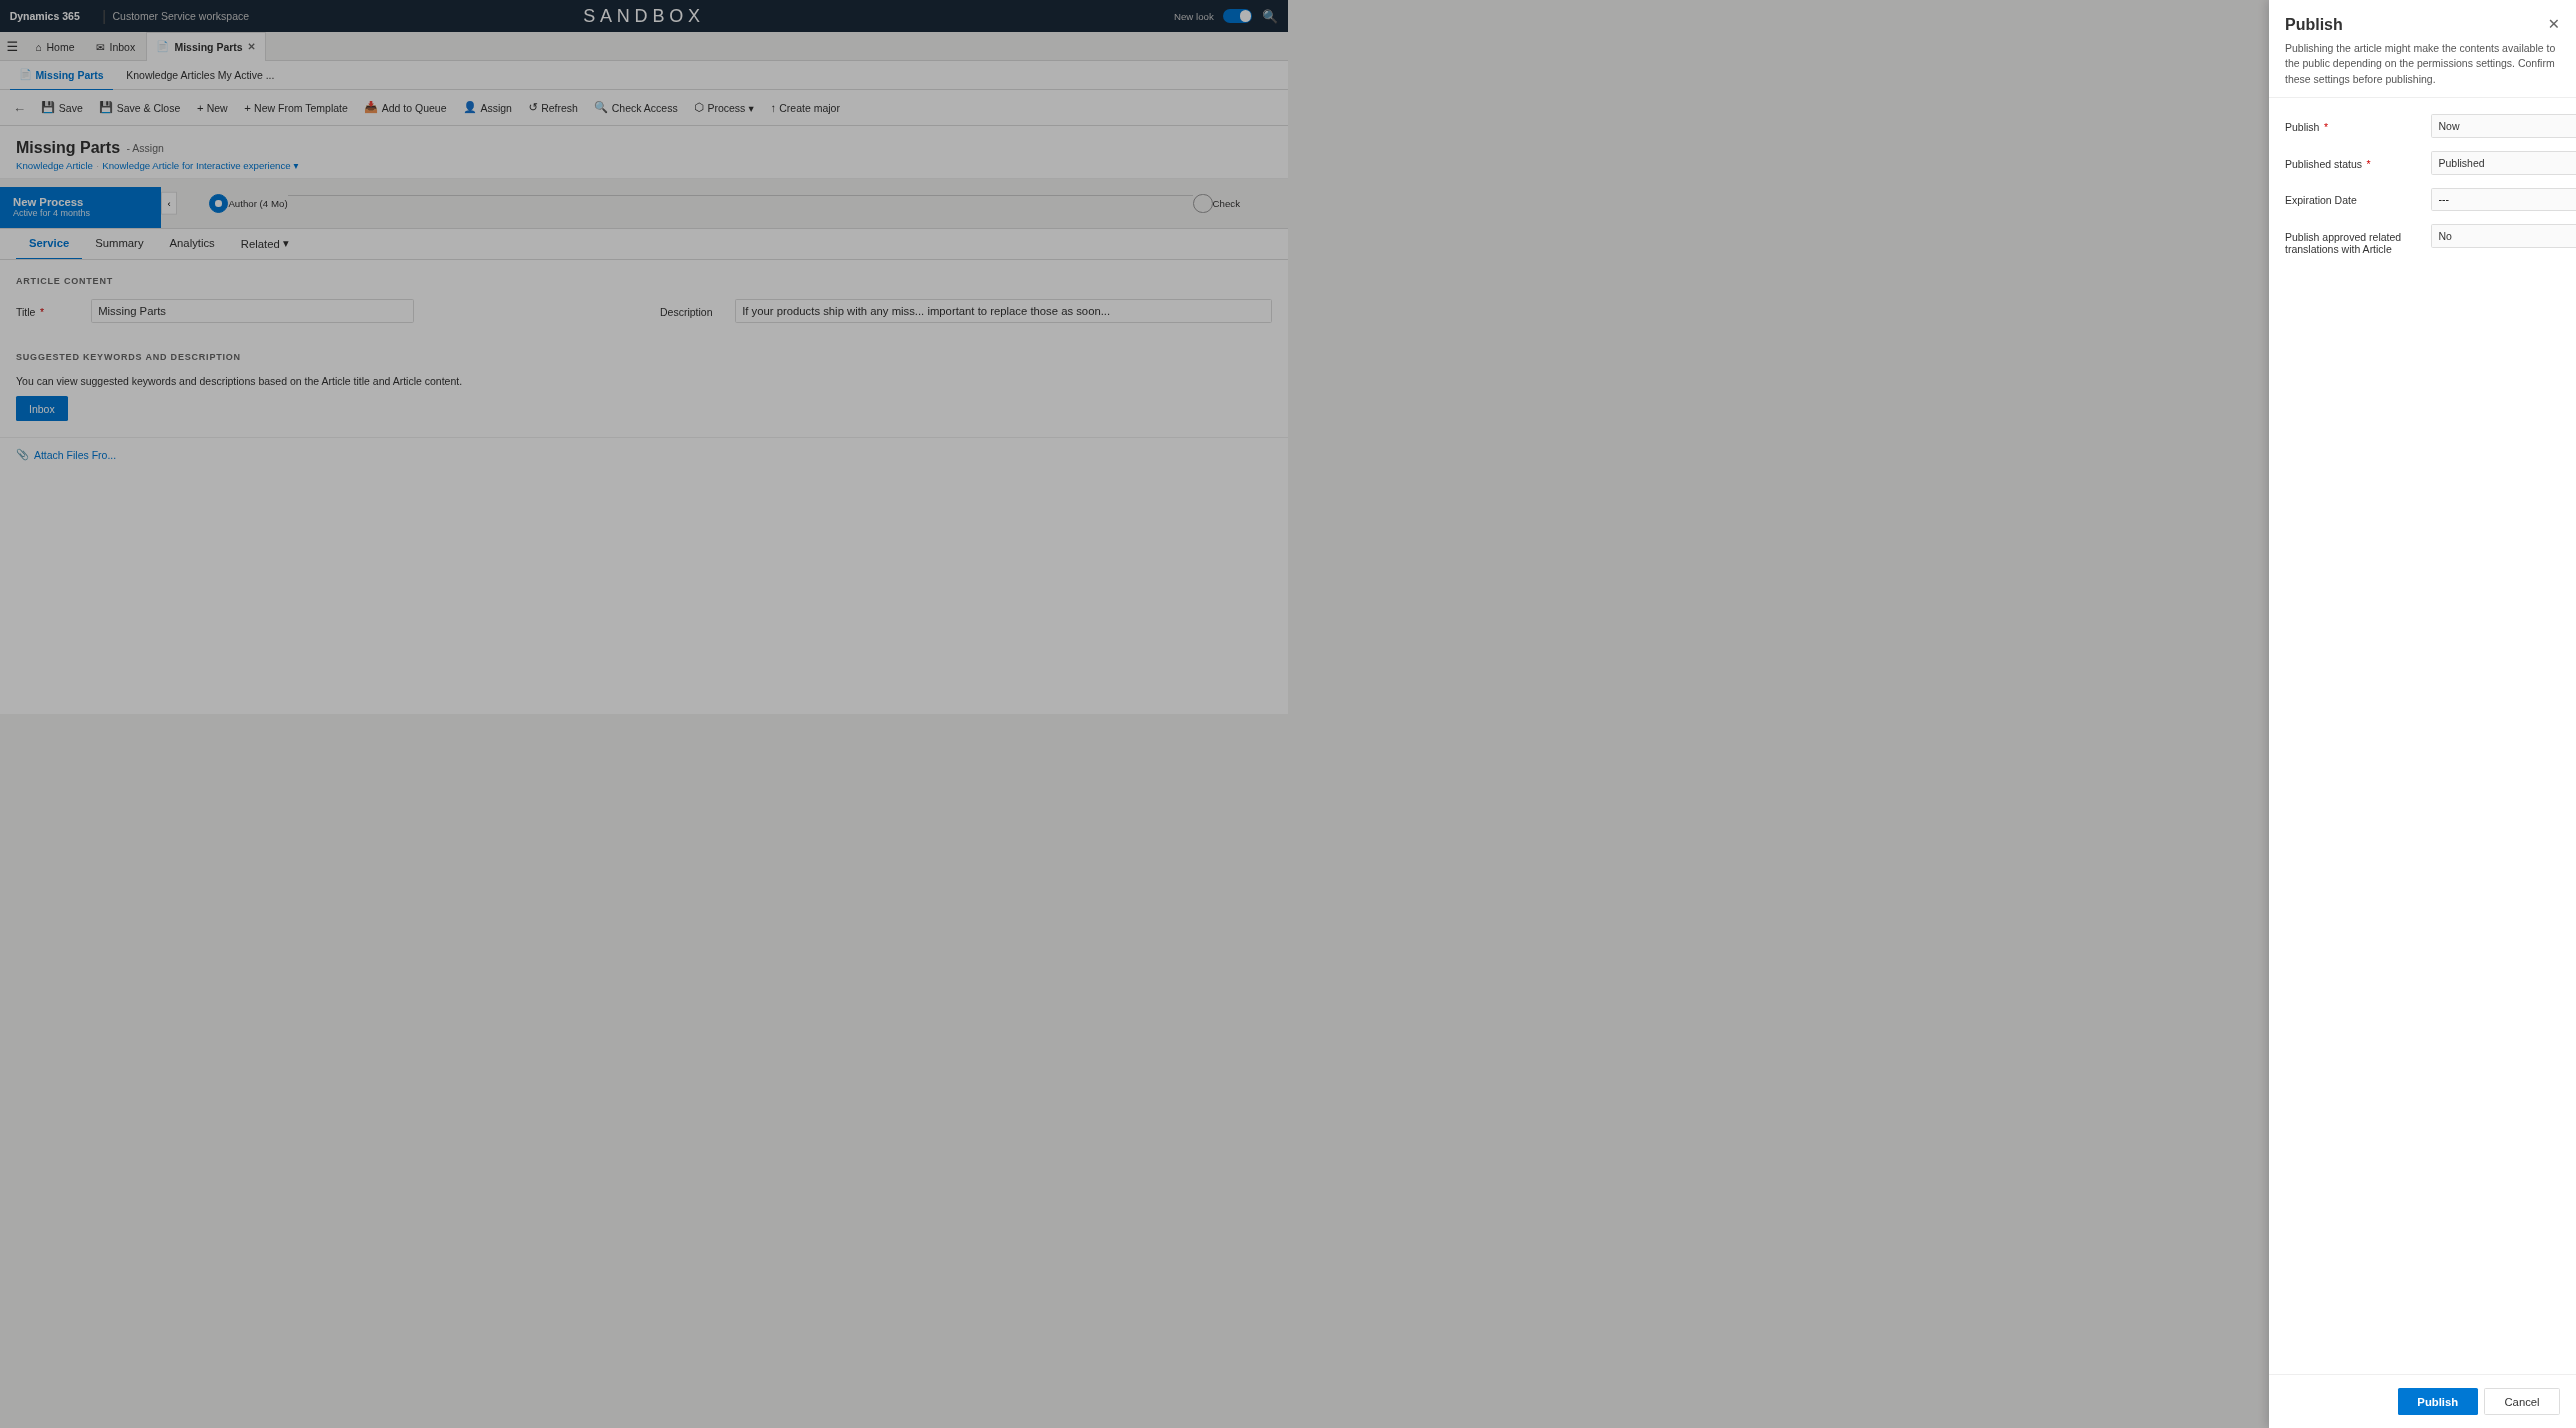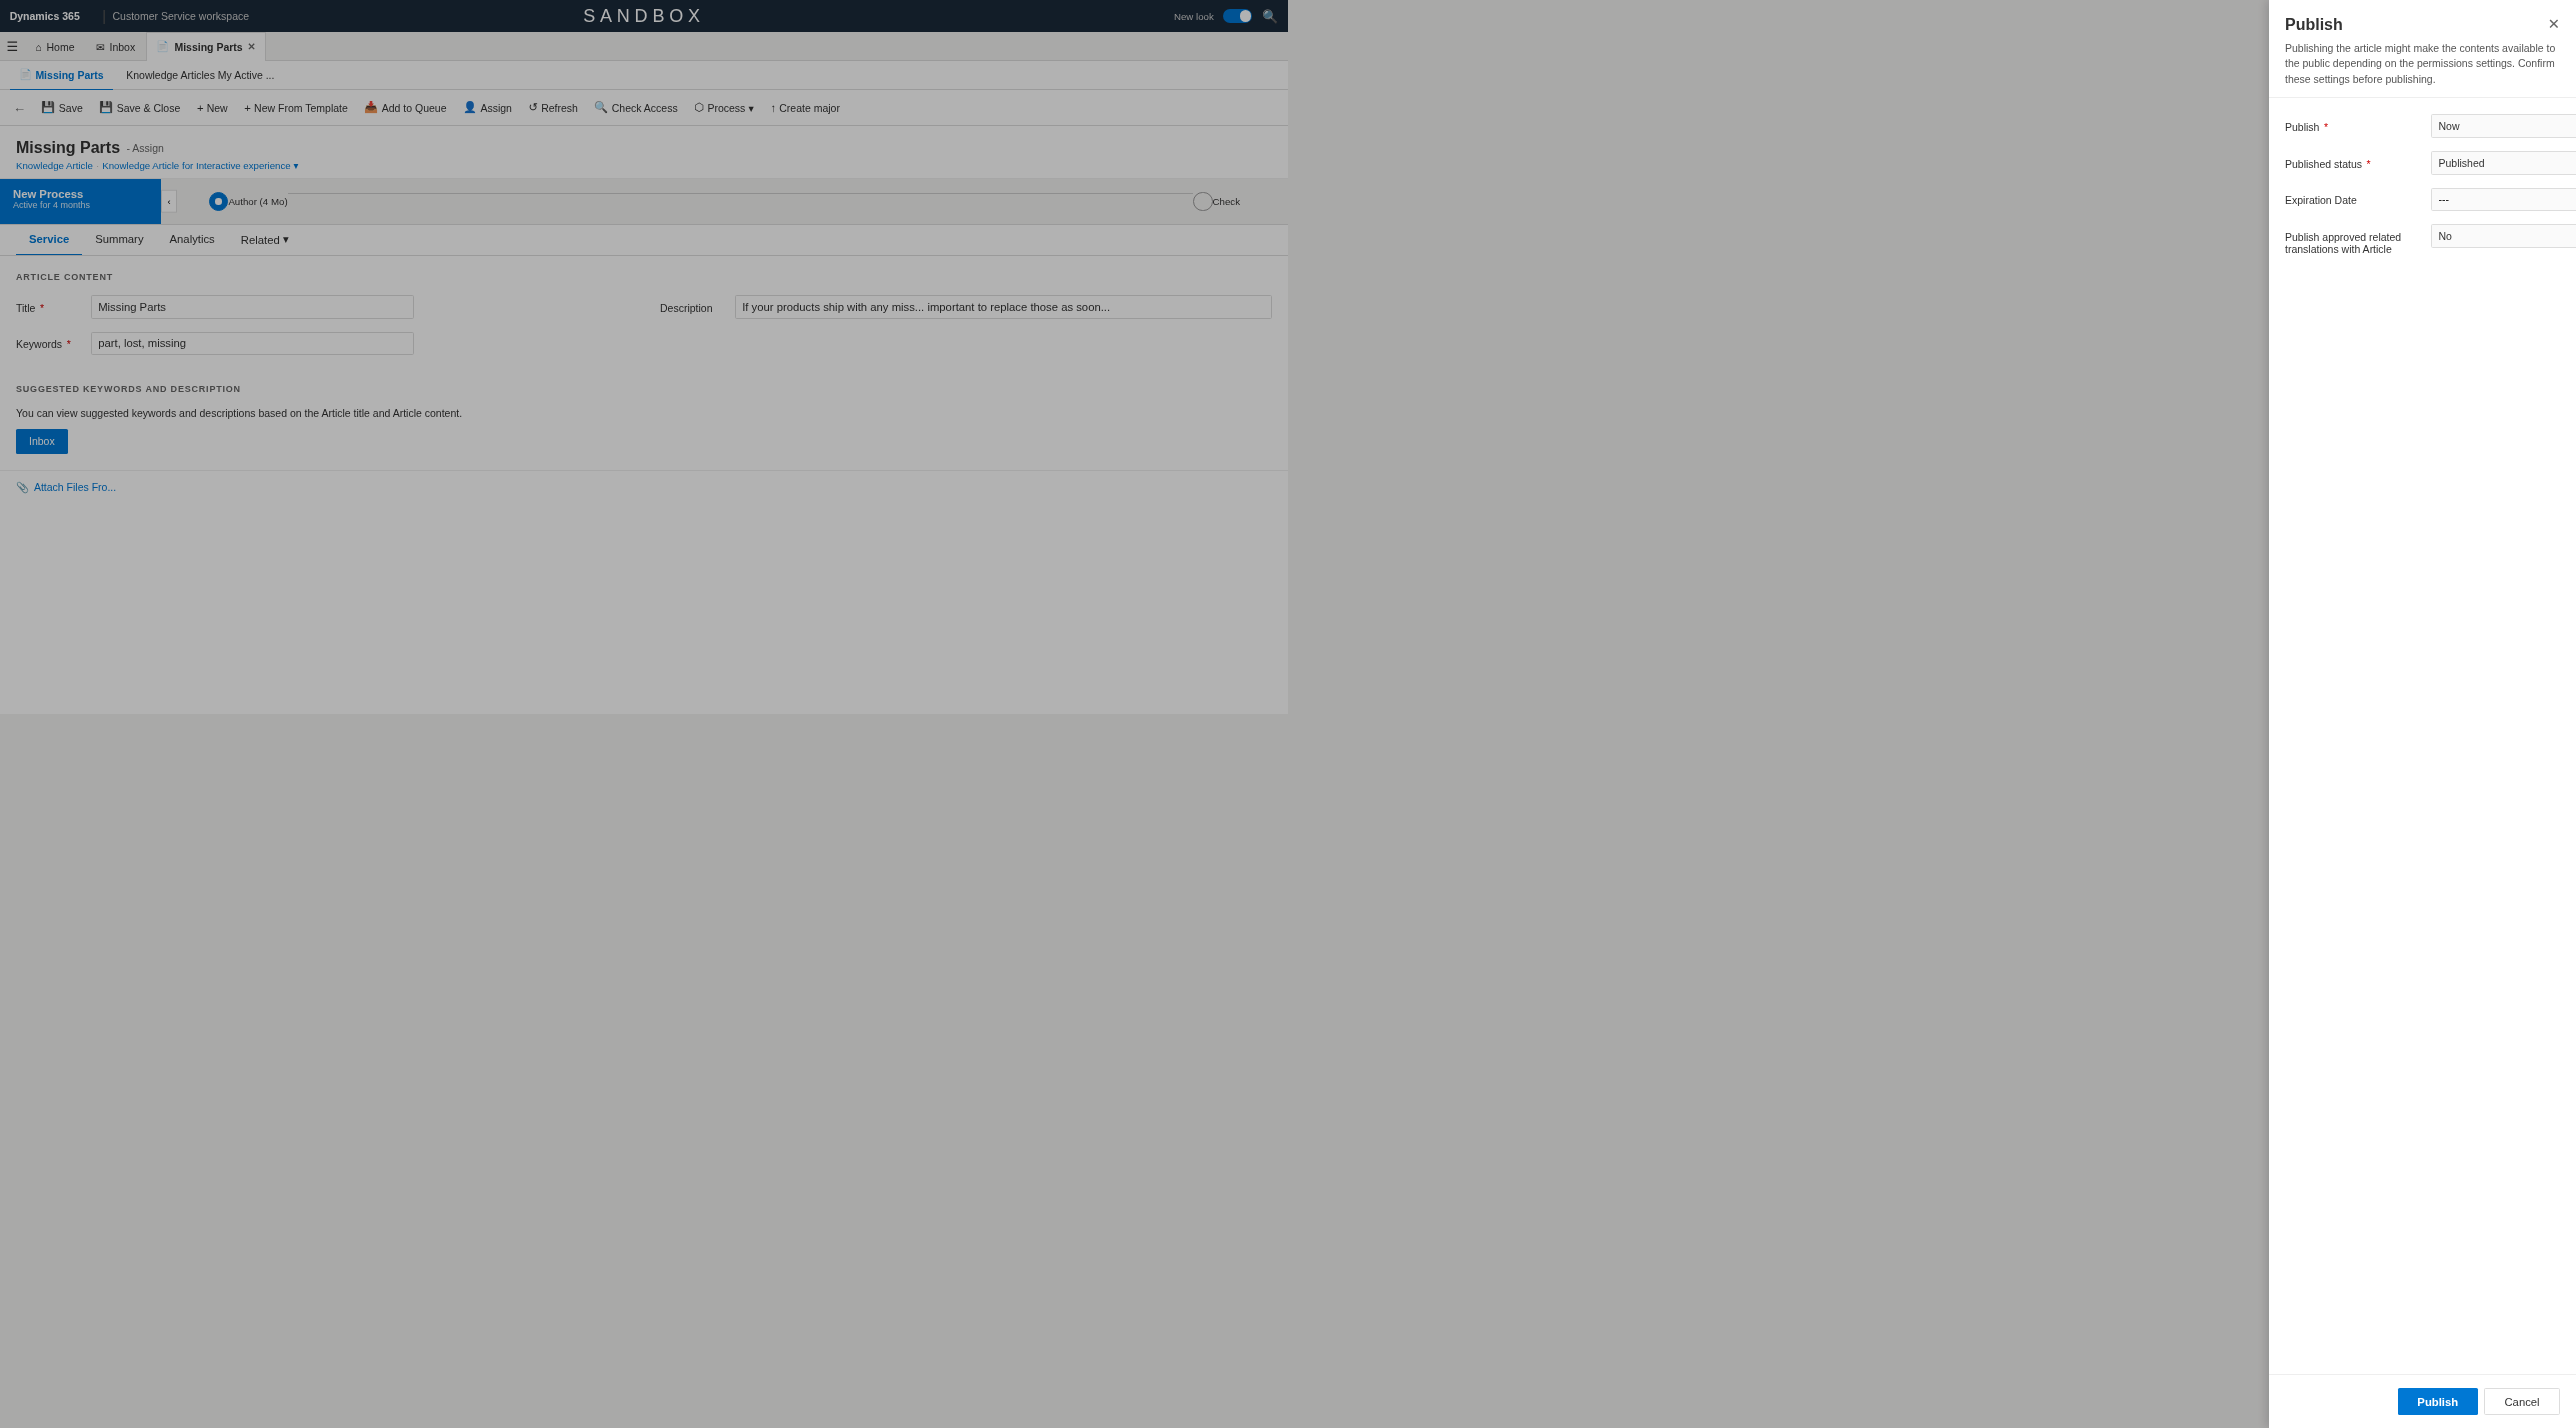--- a/index.html
+++ b/index.html
@@ -144,21 +144,21 @@
 
     
     .process-bar {
       display: flex;
       background: #f3f2f1;
       border-bottom: 0.8px solid #ddd;
       position: relative;
     }
     .process-sidebar {
       width: 161px; background: #0078d4; color: white; padding: 9.7px 13px;
-      cursor: pointer; flex-shrink: 0;
+      cursor: pointer; flex-shrink: 0; margin-top: 8px;
     }
     .process-sidebar-title { font-size: 11.3px; font-weight: 600; }
     .process-sidebar-sub { font-size: 9px; opacity: 0.85; }
     .process-toggle { position: absolute; left: 161px; top: 50%; transform: translateY(-50%); background: white; border: 0.8px solid #ddd; width: 16px; height: 22.6px; display: flex; align-items: center; justify-content: center; cursor: pointer; font-size: 9.7px; z-index: 10; }
     .step-circle {
       width: 19.4px; height: 19.4px; border-radius: 50%; border: 1.6px solid #0078d4;
       display: flex; align-items: center; justify-content: center;
     }
     .step-circle.active { background: #0078d4; }
     .step-circle.active::after { content: ''; width: 6.5px; height: 6.5px; background: white; border-radius: 50%; }
@@ -402,29 +402,20 @@
             <span class="required">*</span>
           </label>
           <input class="form-input" value="Missing Parts" style="max-width: 323px;">
         </div>
         <div class="form-field">
           <label class="form-label">Description</label>
           <input class="form-input" value="If your products ship with any miss... important to replace those as soon..." style="flex: 1 1 0%;">
         </div>
       </div>
 
-      <div class="form-row">
-        <div class="form-field">
-          <label class="form-label">
-            <span>Keywords</span>
-            <span class="required">*</span>
-          </label>
-          <input class="form-input" value="part, lost, missing" style="max-width: 323px;">
-        </div>
-      </div>
     </div>
 
     <div class="suggested-section">
       <div class="section-header">SUGGESTED KEYWORDS AND DESCRIPTION</div>
       <p class="suggested-text">You can view suggested keywords and descriptions based on the Article title and Article content.</p>
       <button class="view-btn">Inbox</button>
     </div>
 
     <div class="attach-row">
       <span>📎</span>

